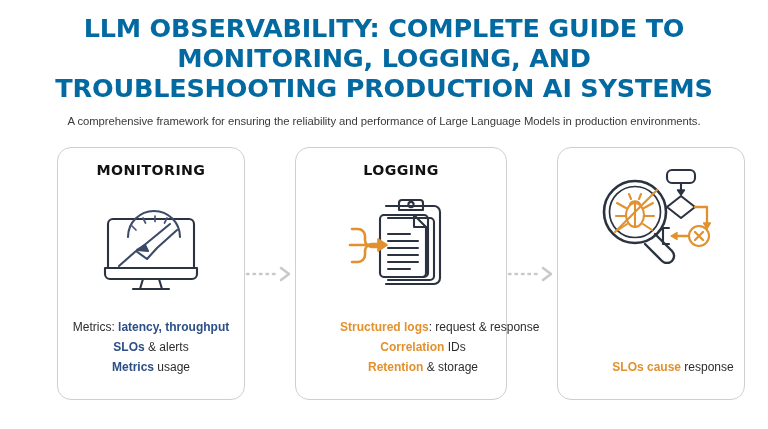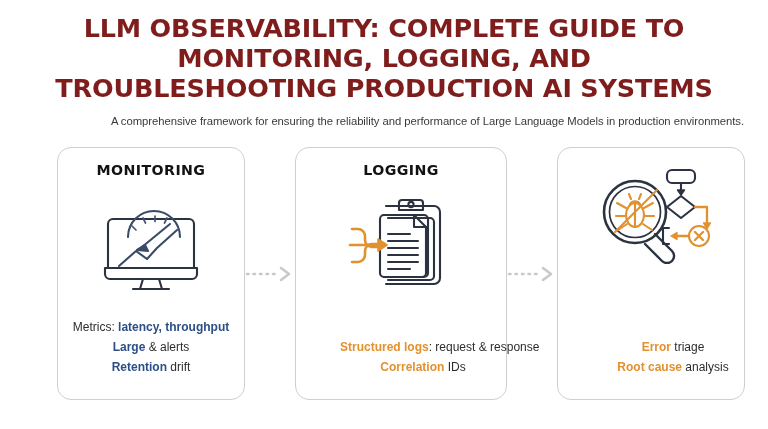--- a/index.html
+++ b/index.html
@@ -20,34 +20,33 @@
   .header {
     padding-top: 13px;
     text-align: center;
   }
   .title {
     font-family: "DejaVu Sans", sans-serif;
     font-weight: 700;
     font-size: 25.5px;
     line-height: 1.18;
     letter-spacing: -0.2px;
-    color: #7f1d1d;
+    color: #0369a1;
     margin: 0 auto;
     width: 700px;
     text-transform: uppercase;
   }
   .subtitle {
     margin: 11px auto 0 auto;
     width: 720px;
     font-size: 11.3px;
     line-height: 1.3;
     color: #3a3a3a;
     font-weight: 400;
     letter-spacing: -0.05px;
-    text-align: right;
   }
 
   
   .cards {
     position: absolute;
     left: 28px;
     top: 147px;
     width: 688px;
     height: 253px;
     display: flex;
@@ -143,24 +142,24 @@
         <path d="M44 60 l8 -5 l3 6 z" fill="#3b4a66" stroke="#3b4a66"></path>
 
         <path d="M26 76 l17 -15 l11 8 l10 -11 l20 -18" stroke="#3b4a66"></path>
       </svg>
     </div>
     <div class="card-lines">
       <div class="line accent-blue">
         <span>Metrics: </span><b>latency, throughput</b><span></span>
       </div>
       <div class="line accent-blue">
-        <span></span><b>Large</b><span> &amp; alerts</span>
+        <span></span><b>SLOs</b><span> &amp; alerts</span>
       </div>
       <div class="line accent-blue">
-        <span></span><b>Retention</b><span> drift</span>
+        <span></span><b>Metrics</b><span> usage</span>
       </div>
     </div>
   </div>
 
   <div class="connector">
     <svg width="50" height="16" viewBox="0 0 50 16">
       <line x1="2" y1="8" x2="34" y2="8" stroke="#c9c9cc" stroke-width="2.6" stroke-linecap="round" stroke-dasharray="1.5 5"></line>
       <path d="M36 2 l8 6 l-8 6" fill="none" stroke="#c9c9cc" stroke-width="2.6" stroke-linecap="round" stroke-linejoin="round"></path>
     </svg>
   </div>
@@ -198,20 +197,23 @@
         </g>
         <path d="M36 49 l9 6 l-9 6 z" fill="#e2912f" stroke="#e2912f" stroke-width="1.6"></path>
       </svg>
     </div>
     <div class="card-lines">
       <div class="line accent-orange">
         <span></span><b>Structured logs</b><span>: request &amp; response</span>
       </div>
       <div class="line accent-orange">
         <span></span><b>Correlation</b><span> IDs</span>
+      </div>
+      <div class="line accent-orange">
+        <span></span><b>Retention</b><span> &amp; storage</span>
       </div>
     </div>
   </div>
 
   <div class="connector">
     <svg width="50" height="16" viewBox="0 0 50 16">
       <line x1="2" y1="8" x2="34" y2="8" stroke="#c9c9cc" stroke-width="2.6" stroke-linecap="round" stroke-dasharray="1.5 5"></line>
       <path d="M36 2 l8 6 l-8 6" fill="none" stroke="#c9c9cc" stroke-width="2.6" stroke-linecap="round" stroke-linejoin="round"></path>
     </svg>
   </div>
@@ -251,21 +253,18 @@
           <path d="M37 48 l-9 -5 M55 48 l9 -5"></path>
           <path d="M37 56 l-10 0 M55 56 l10 0"></path>
           <path d="M38 64 l-9 6 M54 64 l9 6"></path>
         </g>
 
         <path d="M26 72 l42 -42" stroke="#e2912f" stroke-width="2.1"></path>
       </svg>
     </div>
     <div class="card-lines">
       <div class="line accent-orange">
-        <span></span><b>Error</b><span> triage</span>
-      </div>
-      <div class="line accent-orange">
-        <span></span><b>Root cause</b><span> analysis</span>
+        <span></span><b>SLOs cause</b><span> response</span>
       </div>
     </div>
   </div>
 
 </div>
 
 </body></html>

